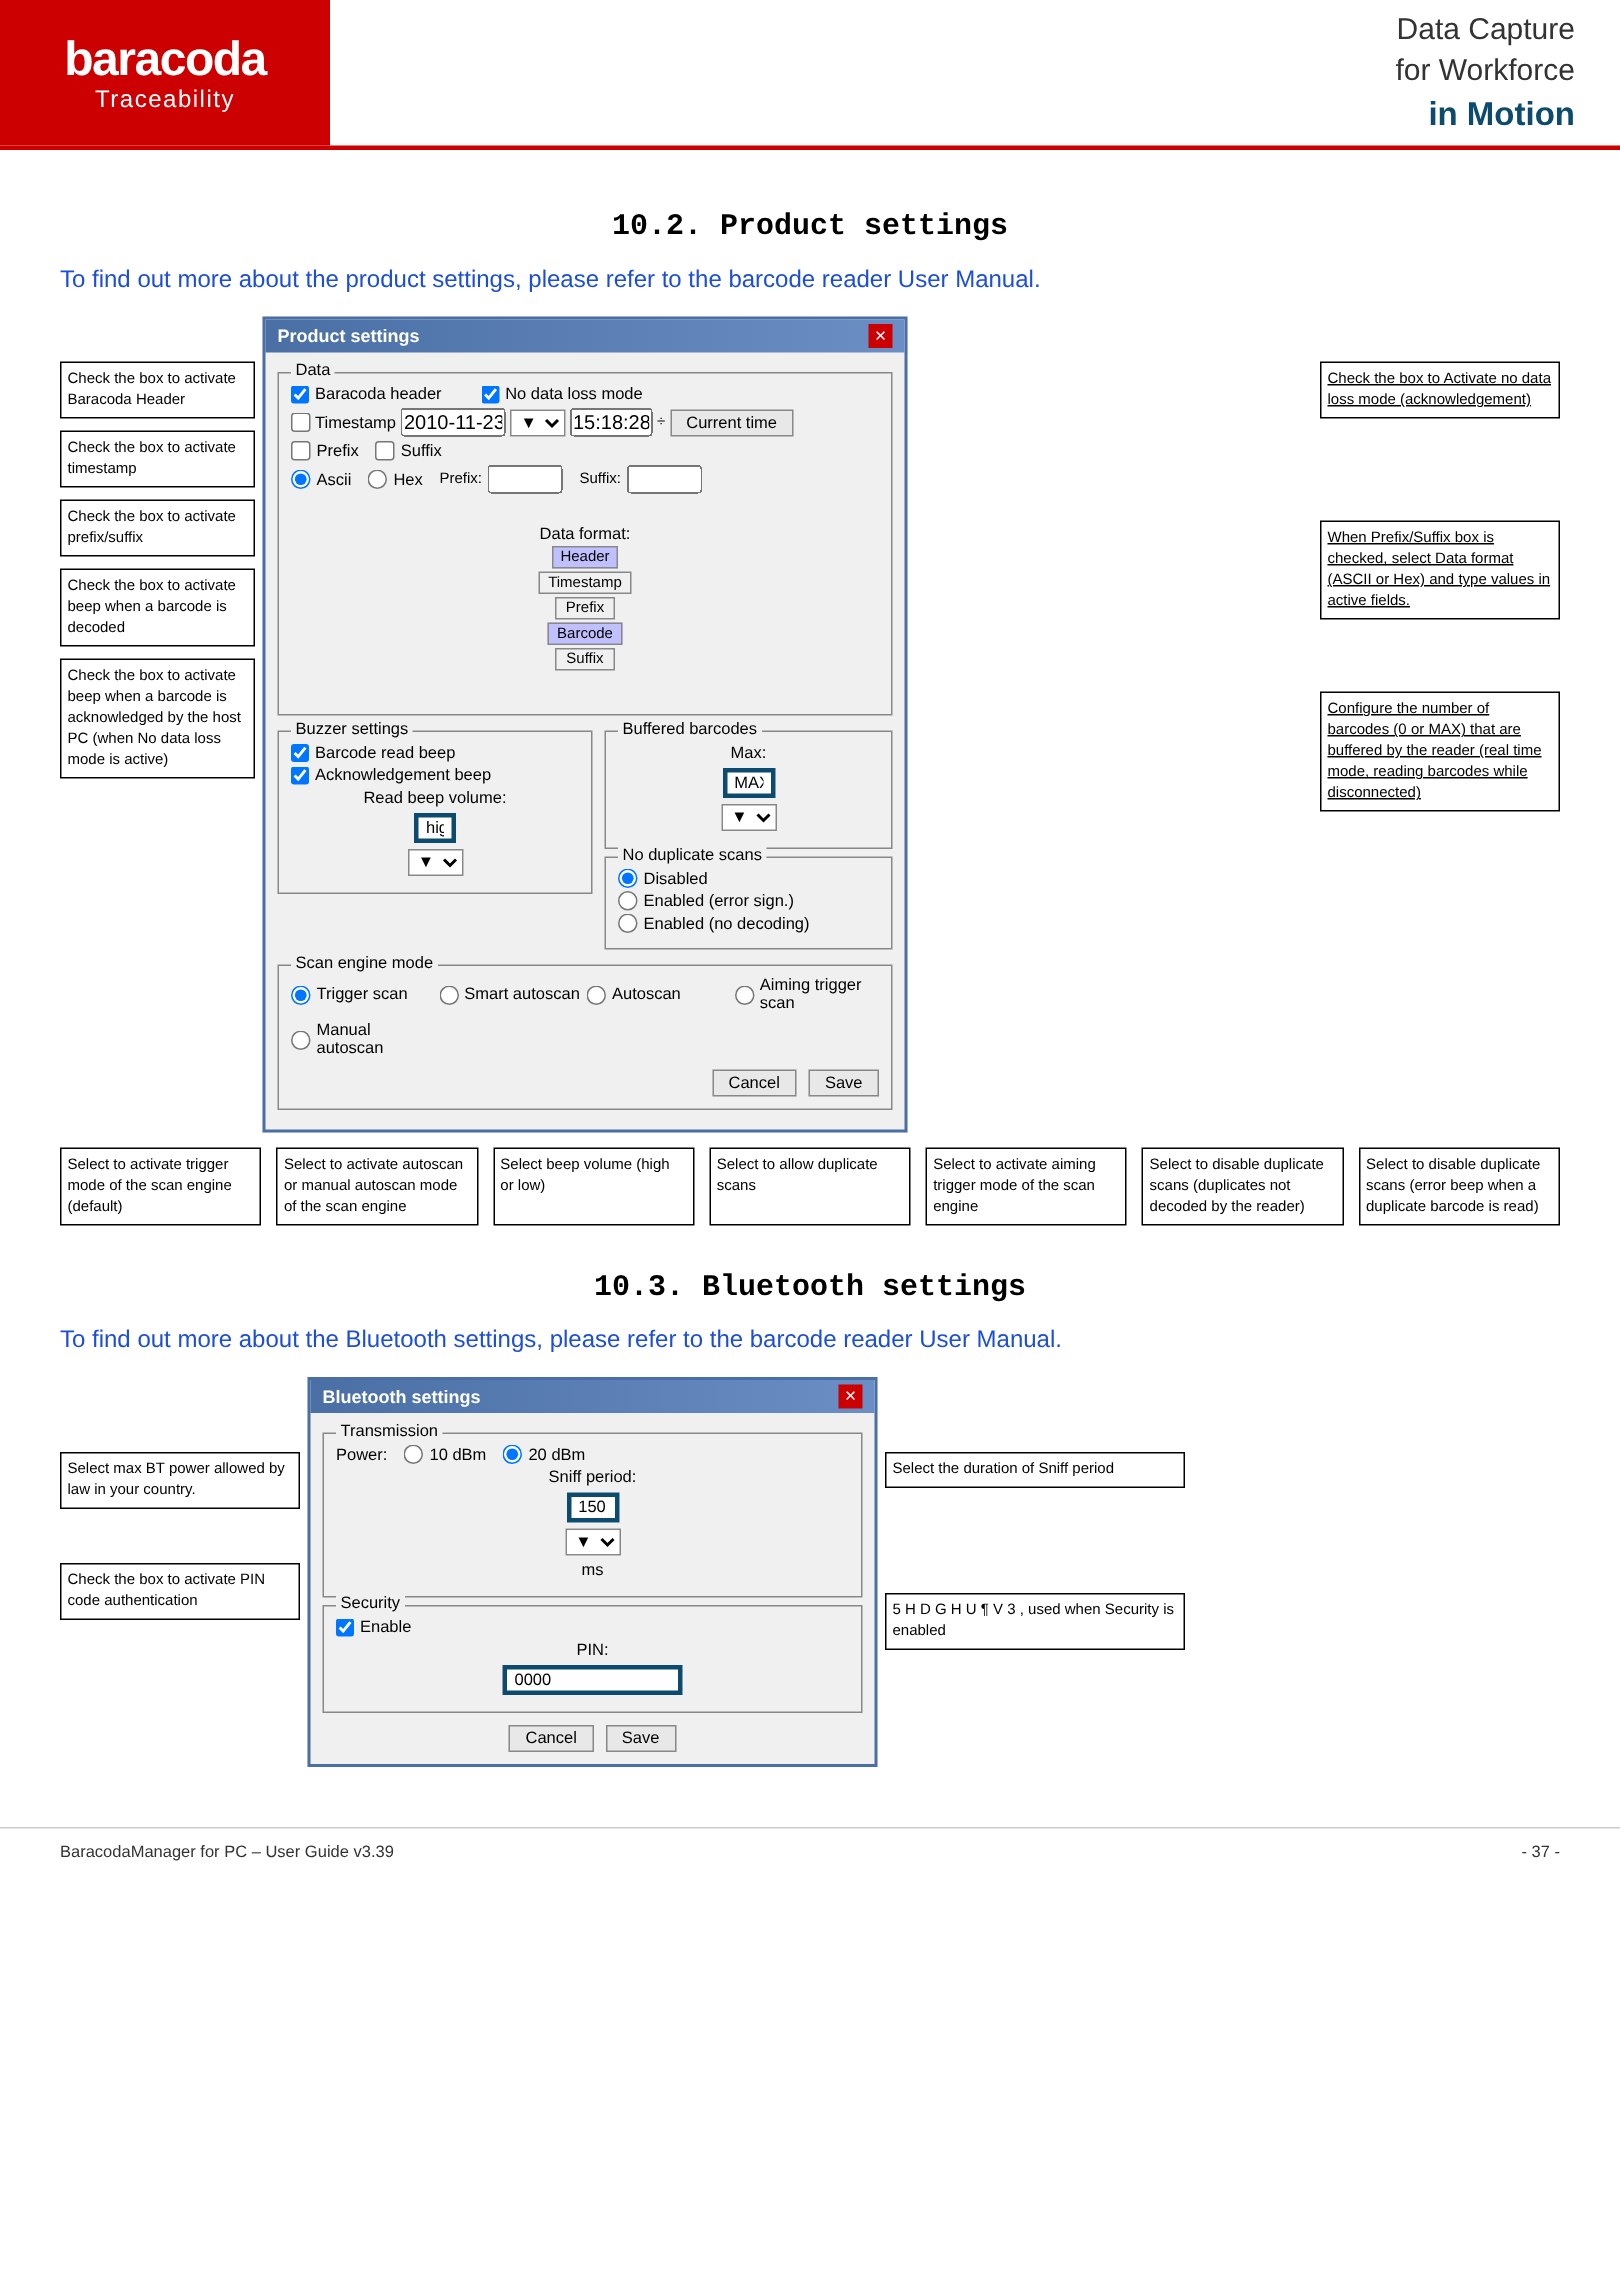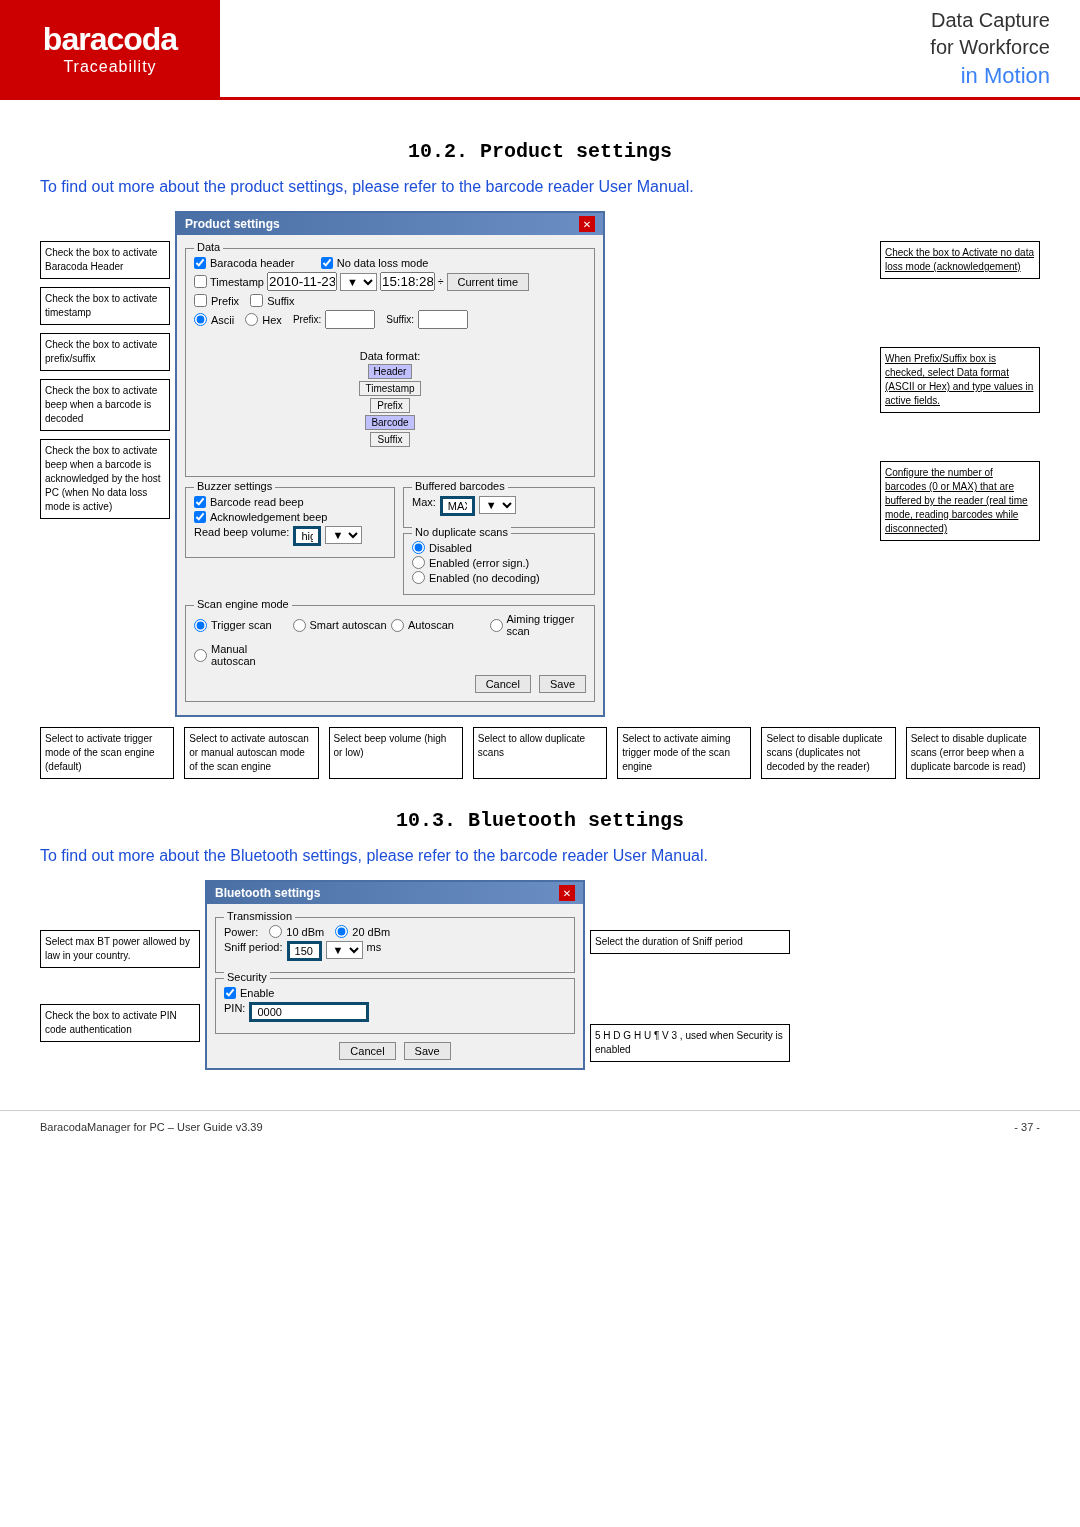--- a/index.html
+++ b/index.html
@@ -47,23 +47,23 @@
       align-items: flex-end;
       justify-content: center;
       padding-right: 30px;
       gap: 4px;
     }
     .header-right span {
       font-size: 20px;
       color: #333;
     }
     .header-right span.motion {
-      color: #3b82f6;
+      color: #0c4a6e;
       font-size: 22px;
-      font-weight: normal;
+      font-weight: bold;
     }
 
     
     .main-content {
       padding: 20px 40px;
     }
 
     
     .section-title {
       font-family: 'Courier New', monospace;
@@ -132,24 +132,25 @@
       gap: 4px;
       margin: 3px 0;
       font-size: 11px;
     }
     .checkbox-row input[type="checkbox"] {
       width: 12px;
       height: 12px;
     }
     .input-row {
       display: flex;
-      align-items: flex-start;
+      align-items: center;
       gap: 4px;
       margin: 3px 0;
       font-size: 11px;
+      flex-direction: column;
     }
     .input-row input[type="text"] {
       border: 3px solid #0c4a6e;
       padding: 1px 5px;
       font-size: 11px;
     }
     .radio-row {
       display: flex;
       align-items: center;
       gap: 4px;

